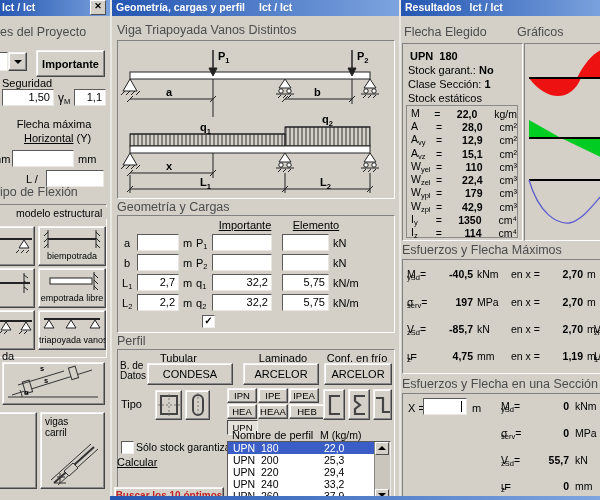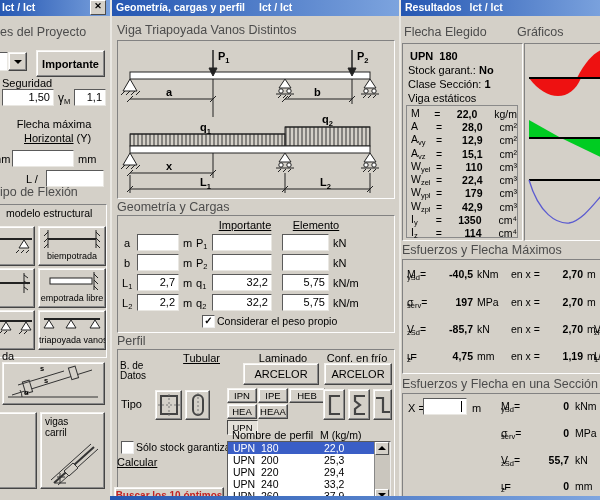--- a/index.html
+++ b/index.html
@@ -24,21 +24,21 @@
 .btn.pressed{border-color:#454545 #f5f3ef #f5f3ef #454545;box-shadow:none;background:#e4e1da}
 .btn.small{font-size:9.5px}
 .cb{position:absolute;width:11px;height:11px;background:#fff;border:1px solid;border-color:#5a5a5a #eee #eee #5a5a5a;
   font-size:10px;line-height:9px;text-align:center;font-weight:bold}
 .cb.on::after{content:"✓"}
 .arrow::after{content:"";display:block;margin:auto;width:0;height:0;border:4px solid transparent;border-top-color:#000;border-bottom:none}
 .arrow-up::after{content:"";display:block;margin:auto;width:0;height:0;border:4px solid transparent;border-bottom-color:#000;border-top:none}
 sub{font-size:7.5px;vertical-align:-2px}
 .b{font-weight:bold}
 .pre{white-space:pre}
-.glabel{position:absolute;background:#d4d0c8;padding:0 6px;font-size:10.5px;white-space:nowrap}
+.glabel{position:absolute;background:#d4d0c8;padding:0 16px;font-size:10.5px;white-space:nowrap}
 .modelbtn{position:absolute;background:#d4d0c8;border:1px solid;border-color:#f5f3ef #454545 #454545 #f5f3ef;
   box-shadow:inset -1px -1px 0 #8a8a8a,inset 1px 1px 0 #fff;box-sizing:border-box;text-align:center;overflow:hidden}
 .modelbtn .mlabel{font-size:9px;display:block;margin-top:-2px;white-space:nowrap}
 .list{position:absolute;background:#fff;border:1px solid;border-color:#5a5a5a #eee #eee #5a5a5a;overflow:hidden}
 .lrow{height:12px;display:flex;font-size:10.5px;line-height:12px;white-space:pre}
 .lrow .c1{width:88px;padding-left:5px;box-sizing:border-box}
 .lrow .c2{padding-left:8px}
 .lrow.sel{background:var(--selection);color:#fff}
 .sbar{position:absolute;width:15px;background:#cac6be;border-left:1px solid #888}
 .sbtn{position:absolute;left:0;width:14px;height:13px;background:#d4d0c8;border:1px solid;border-color:#fff #4d4d4d #4d4d4d #fff;box-sizing:border-box;padding-top:3px}
@@ -313,30 +313,32 @@
   <div class="lbl" style="left:196px;top:277px"><span>q</span><sub>1</sub></div>
   <div class="in" style="left:212px;top:274px;width:60px;height:17px">32,2</div>
   <div class="in" style="left:282px;top:274px;width:47px;height:17px">5,75</div>
   <div class="lbl" style="left:333px;top:277px">kN/m</div>
   <div class="lbl" style="left:196px;top:297px"><span>q</span><sub>2</sub></div>
   <div class="in" style="left:212px;top:294px;width:60px;height:17px">32,2</div>
   <div class="in" style="left:282px;top:294px;width:47px;height:17px">5,75</div>
   <div class="lbl" style="left:333px;top:297px">kN/m</div>
 
   <div class="cb on" style="left:202px;top:315px"></div>
-  <div class="lbl" style="left:217px;top:315px;font-size:10.5px">Considerar el peso propio</div>
 
   <div class="hd" style="left:117px;top:334px">Perfil</div>
   <div class="sunk" style="left:117px;top:349px;width:276px;height:147px"></div>
-  <div class="lbl lnk" style="left:160px;top:352px;width:60px;text-align:right">Tubular</div>
+  <div class="lbl lnk" style="left:160px;top:352px;width:60px;text-align:left">Tubular</div>
   <div class="lbl lnk" style="left:248px;top:352px;width:70px;text-align:center">Laminado</div>
   <div class="lbl lnk" style="left:322px;top:352px;width:70px;text-align:center">Conf. en frío</div>
   <div class="lbl" style="left:120px;top:361px;font-size:10px;line-height:10px">
     <span>B. de</span><br><span>Datos</span>
   </div>
+  <div class="btn" style="left:147px;top:363px;width:86px;height:22px">
+      <span>CONDESA</span>
+    </div>
   <div class="btn" style="left:243px;top:363px;width:76px;height:22px">
       <span>ARCELOR</span>
     </div>
   <div class="btn" style="left:324px;top:363px;width:68px;height:22px">
       <span>ARCELOR</span>
     </div>
   <div class="lbl" style="left:121px;top:398px">Tipo</div>
 
   <div class="btn" style="left:155px;top:390px;width:27px;height:30px">
     <svg width="22" height="24">
@@ -360,21 +362,21 @@
     </div>
   <div class="btn small" style="left:289px;top:388px;width:30px;height:15px">
       <span>IPEA</span>
     </div>
   <div class="btn small" style="left:227px;top:404px;width:30px;height:15px">
       <span>HEA</span>
     </div>
   <div class="btn small" style="left:258px;top:404px;width:30px;height:15px">
       <span>HEAA</span>
     </div>
-  <div class="btn small" style="left:289px;top:388px;width:36px;height:15px">
+  <div class="btn small" style="left:289px;top:404px;width:36px;height:15px">
       <span>HEB</span>
     </div>
   <div class="btn small pressed" style="left:227px;top:420px;width:31px;height:15px">
       <span>UPN</span>
     </div>
 
   <div class="btn" style="left:323px;top:389px;width:22px;height:31px">
     <svg width="18" height="24">
         <path d="M15,3 H5 V21 H15" fill="none" stroke="#444" stroke-width="2.2"></path>
       </svg>
@@ -417,21 +419,21 @@
     <span class="tbtag" style="margin-left:8px">lct / lct</span>
   </div>
 
   <div class="hd" style="left:404px;top:25px">Flecha Elegido</div>
   <div class="hd" style="left:517px;top:25px">Gráficos</div>
 
   <div class="sunk" style="left:402px;top:43px;width:119px;height:196px">
     <div class="lbl b pre" style="left:7px;top:6px">UPN  180</div>
     <div class="lbl" style="left:5px;top:20px"><span>Stock garant.:</span> <span class="b">No</span></div>
     <div class="lbl" style="left:5px;top:34px"><span>Clase Sección:</span> <span class="b">1</span></div>
-    <div class="lbl" style="left:5px;top:48px">Viga estáticos</div>
+    <div class="lbl" style="left:5px;top:48px">Stock estáticos</div>
     <div style="position:absolute;left:3px;top:61px;width:112px;height:133px;border:1px solid #8a8a8a;padding:1px 0 0 4px;box-sizing:border-box">
       <div class="prow">
           <span class="ps"><span>M</span><sub></sub></span>
           <span class="pe">=</span>
           <span class="pv">22,0</span>
           <span class="pu">kg/m</span>
         </div>
       <div class="prow">
           <span class="ps"><span>A</span><sub></sub></span>
           <span class="pe">=</span>

